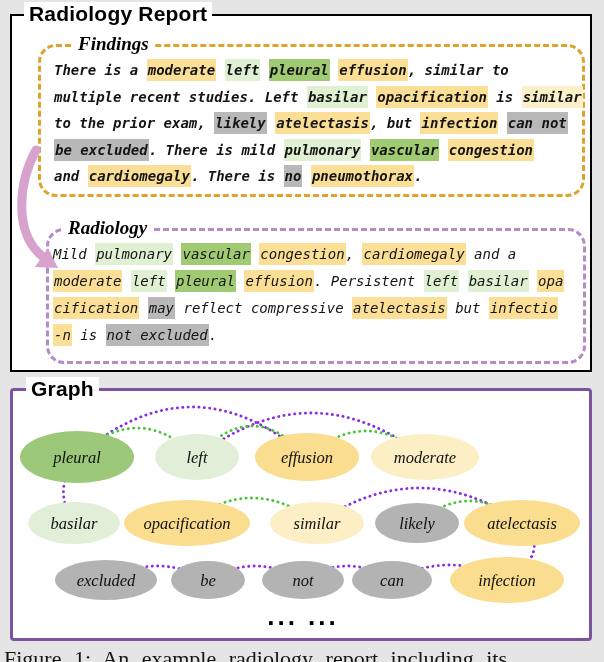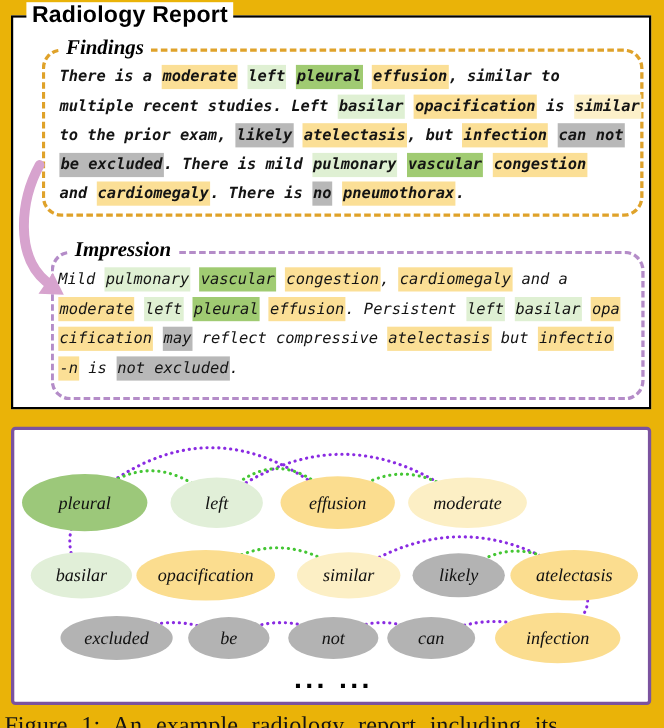--- a/index.html
+++ b/index.html
@@ -1,17 +1,17 @@
 <!DOCTYPE html>
 <html style="--hl-y: #FBDF96; --hl-g: #A0CB72; --hl-lg: #DFF0D3; --hl-gy: #B8B8B8; --hl-ly: #FCF0C9; --node-green: #9CC87A; --node-lightgreen: #E1EFD8; --node-yellow: #FBDD8F; --node-lightyellow: #FCEFC5; --node-gray: #B3B3B3; --edge-purple: #8A2BE2; --edge-green: #44C634; --findings-border: #DFA22A; --impression-border: #B48CC8; --graph-border: #7B539F; --arrow: #D7A3CE;"><head>
 <meta charset="utf-8">
 <style>
   html,body { margin:0; padding:0; background:#ffffff; }
   .page {
-    position:relative; width:604px; height:662px; background:#eab308;
+    position:relative; width:604px; height:662px; background:#e5e5e5;
     overflow:hidden; font-family:"Liberation Sans", sans-serif;
   }
   .box-title {
     position:absolute; z-index:4; background:#fff; padding:0 5px;
     font:bold 21px/24px "Liberation Sans", sans-serif; color:#000; letter-spacing:.2px;
   }
   .report-box {
     position:absolute; left:10px; top:14px; width:582px; height:358px;
     border:2.5px solid #000; box-sizing:border-box; background:#fff;
   }
@@ -20,21 +20,21 @@
     border:3.5px dashed var(--findings-border); border-radius:18px; box-sizing:border-box;
   }
   .impression-box {
     position:absolute; left:46px; top:228px; width:540px; height:136px;
     border:3.5px dashed var(--impression-border); border-radius:18px; box-sizing:border-box;
   }
   .sec-label {
     position:absolute; z-index:3; background:#fff; padding:0 6px;
     font:bold italic 19px/22px "Liberation Serif", serif; color:#000;
   }
-  .findings-label { left:54px; top:33px; }
+  .findings-label { left:72px; top:33px; }
   .impression-label { left:62px; top:217px; }
   .report-text {
     position:absolute; z-index:1; color:#141414; white-space:pre;
     font:italic 14px/26.5px "DejaVu Sans Mono", monospace;
   }
   .findings-text { left:54px; top:57px;font-weight:bold; }
   .impression-text { left:53px; top:241px; line-height:27px; }
   .hl { padding:3px 1px; }
   .hl-y  { background:var(--hl-y); }
   .hl-g  { background:var(--hl-g); }
@@ -76,24 +76,25 @@
   <div class="findings-box"></div>
   <div class="sec-label findings-label">Findings</div>
   <div class="report-text findings-text" id="findings-text"><div><span>There is a </span><span class="hl hl-y">moderate</span><span> </span><span class="hl hl-lg">left</span><span> </span><span class="hl hl-g">pleural</span><span> </span><span class="hl hl-y">effusion</span><span>, similar to</span></div><div><span>multiple recent studies. Left </span><span class="hl hl-lg">basilar</span><span> </span><span class="hl hl-y">opacification</span><span> is </span><span class="hl hl-ly">similar</span></div><div><span>to the prior exam, </span><span class="hl hl-gy">likely</span><span> </span><span class="hl hl-y">atelectasis</span><span>, but </span><span class="hl hl-y">infection</span><span> </span><span class="hl hl-gy">can not</span></div><div><span class="hl hl-gy">be excluded</span><span>. There is mild </span><span class="hl hl-lg">pulmonary</span><span> </span><span class="hl hl-g">vascular</span><span> </span><span class="hl hl-y">congestion</span></div><div><span>and </span><span class="hl hl-y">cardiomegaly</span><span>. There is </span><span class="hl hl-gy">no</span><span> </span><span class="hl hl-y">pneumothorax</span><span>.</span></div></div>
 
   <svg class="arrow-svg" width="66" height="142" viewBox="0 0 66 142">
     <path class="arrow-path" d="M 30 12 C 12 45, 8 95, 36 118"></path>
     <polygon class="arrow-head" points="52,130 29,129 42,110"></polygon>
   </svg>
 
   <div class="impression-box"></div>
-  <div class="sec-label impression-label">Impression</div>
+  <div class="sec-label impression-label">Radiology</div>
   <div class="report-text impression-text" id="impression-text"><div><span>Mild </span><span class="hl hl-lg">pulmonary</span><span> </span><span class="hl hl-g">vascular</span><span> </span><span class="hl hl-y">congestion</span><span>, </span><span class="hl hl-y">cardiomegaly</span><span> and a</span></div><div><span class="hl hl-y">moderate</span><span> </span><span class="hl hl-lg">left</span><span> </span><span class="hl hl-g">pleural</span><span> </span><span class="hl hl-y">effusion</span><span>. Persistent </span><span class="hl hl-lg">left</span><span> </span><span class="hl hl-lg">basilar</span><span> </span><span class="hl hl-y">opa</span></div><div><span class="hl hl-y">cification</span><span> </span><span class="hl hl-gy">may</span><span> reflect compressive </span><span class="hl hl-y">atelectasis</span><span> but </span><span class="hl hl-y">infectio</span></div><div><span class="hl hl-y">-n</span><span> is </span><span class="hl hl-gy">not excluded</span><span>.</span></div></div>
 
   <div class="graph-box"></div>
+  <div class="box-title graph-title">Graph</div>
   <svg class="graph-svg" id="graph-svg" width="577" height="247" viewBox="0 0 577 247">
       <path d="M 64 66 Q 179 -34 294 66" class="edge edge-purple"></path>
       <path d="M 184 66 Q 298 -22 412 66" class="edge edge-purple"></path>
       <path d="M 64 66 Q 124 8 184 66" class="edge edge-green"></path>
       <path d="M 184 66 Q 239 4 294 66" class="edge edge-green"></path>
       <path d="M 294 66 Q 353 14 412 66" class="edge edge-green"></path>
       <path d="M 64 66 Q 38.5 99 61 132" class="edge edge-purple"></path>
       <path d="M 174 132 Q 239 82 304 132" class="edge edge-green"></path>
       <path d="M 304 132 Q 406.5 62 509 132" class="edge edge-purple"></path>
       <path d="M 404 132 Q 456.5 88 509 132" class="edge edge-green"></path>

